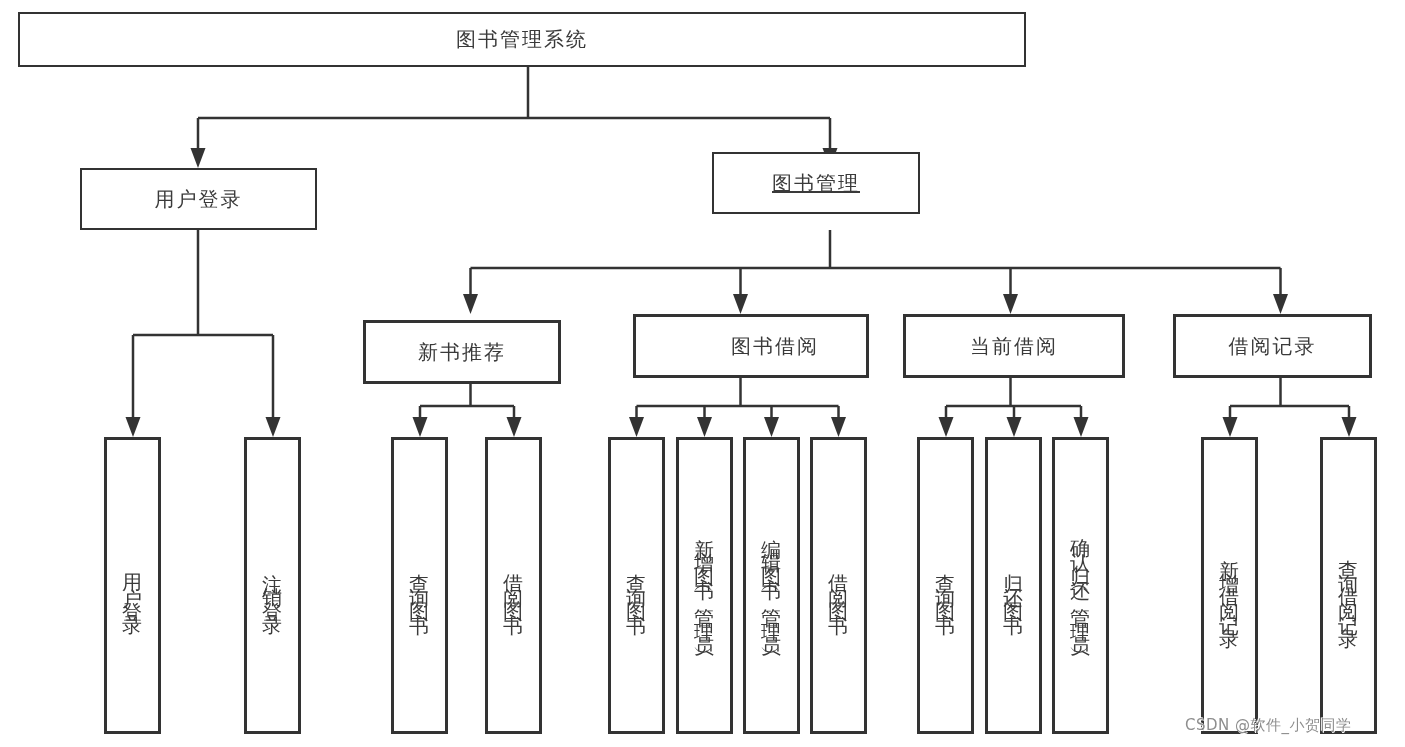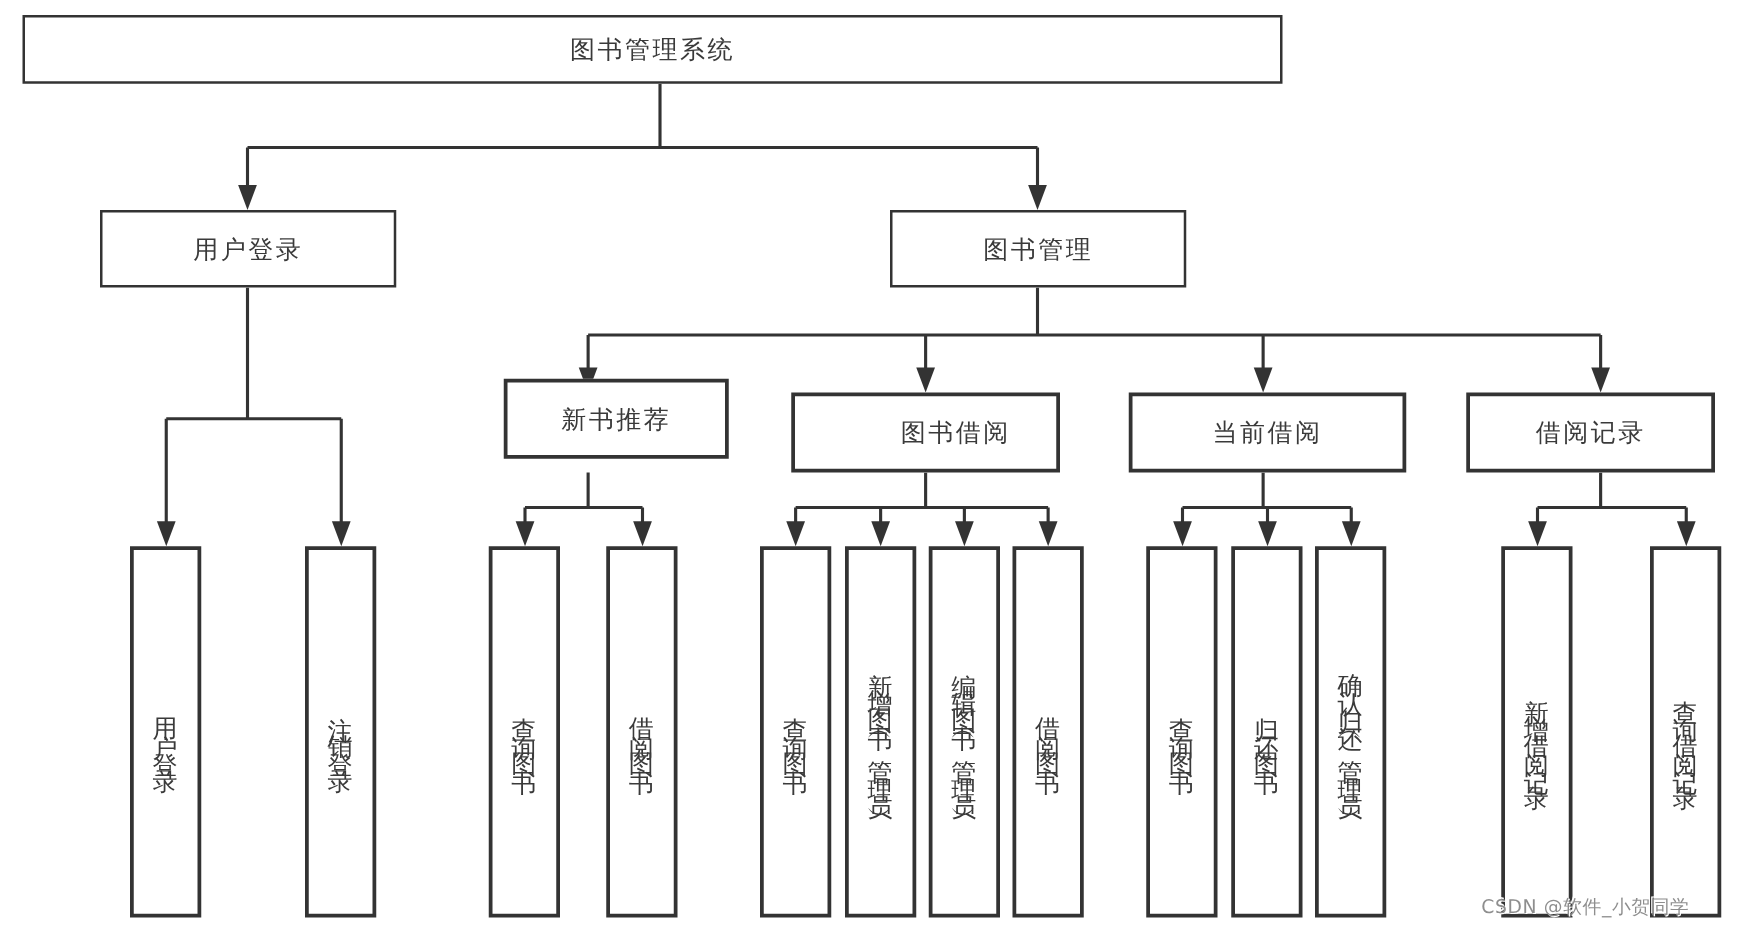--- a/index.html
+++ b/index.html
@@ -140,24 +140,24 @@
       <path d="M1230 406 V419"></path>
         <polygon points="1222.5,417 1237.5,417 1230,437"></polygon>
       <path d="M1349 406 V419"></path>
         <polygon points="1341.5,417 1356.5,417 1349,437"></polygon>
     </g>
   </svg>
 
   <div class="node node-h" style="left:18px; top:12px; width:1008px; height:55px;">图书管理系统</div>
 
   <div class="node node-h" style="left:80px; top:168px; width:237px; height:62px;">用户登录</div>
-  <div class="node node-h" style="left:712px; top:168px; width:237px; height:62px;">图书管理</div>
-
-  <div class="node node-h node-l3" style="left:363px; top:303px; width:180px; height:64px;margin-left:40px;">新书推荐</div>
-  <div class="node node-h node-l3" style="left:633px; top:314px; width:215px; height:64px;padding-left:48px;">图书借阅</div>
+  <div class="node node-h" style="left:712px; top:152px; width:208px; height:62px;text-decoration:underline;">图书管理</div>
+
+  <div class="node node-h node-l3" style="left:363px; top:320px; width:198px; height:64px;">新书推荐</div>
+  <div class="node node-h node-l3" style="left:633px; top:314px; width:236px; height:64px;padding-left:48px;">图书借阅</div>
   <div class="node node-h node-l3" style="left:903px; top:314px; width:222px; height:64px;">当前借阅</div>
   <div class="node node-h node-l3" style="left:1173px; top:314px; width:199px; height:64px;">借阅记录</div>
 
   <div class="node node-v" style="left:104px; top:437px; width:57px; height:297px;">
     <span class="vtext">用户登录</span>
   </div>
   <div class="node node-v" style="left:244px; top:437px; width:57px; height:297px;">
     <span class="vtext">注销登录</span>
   </div>
 

